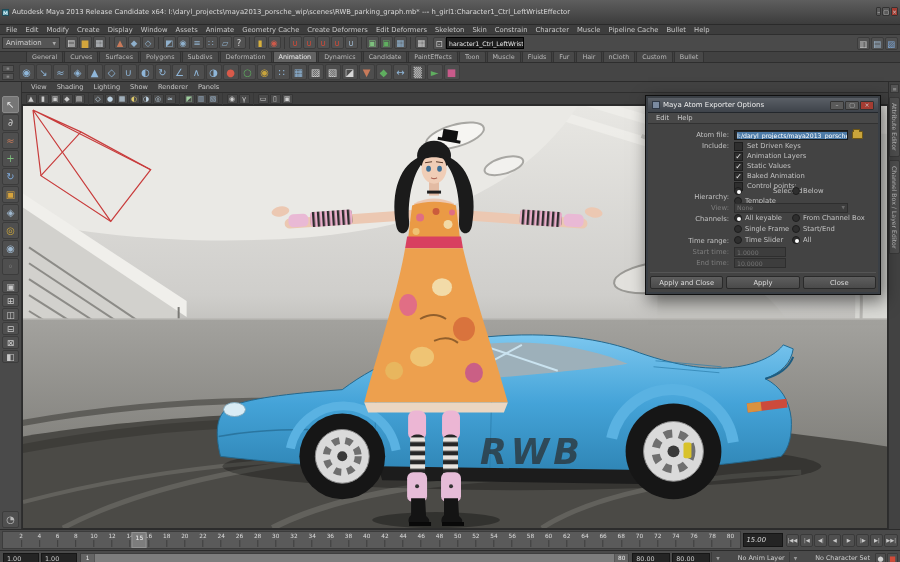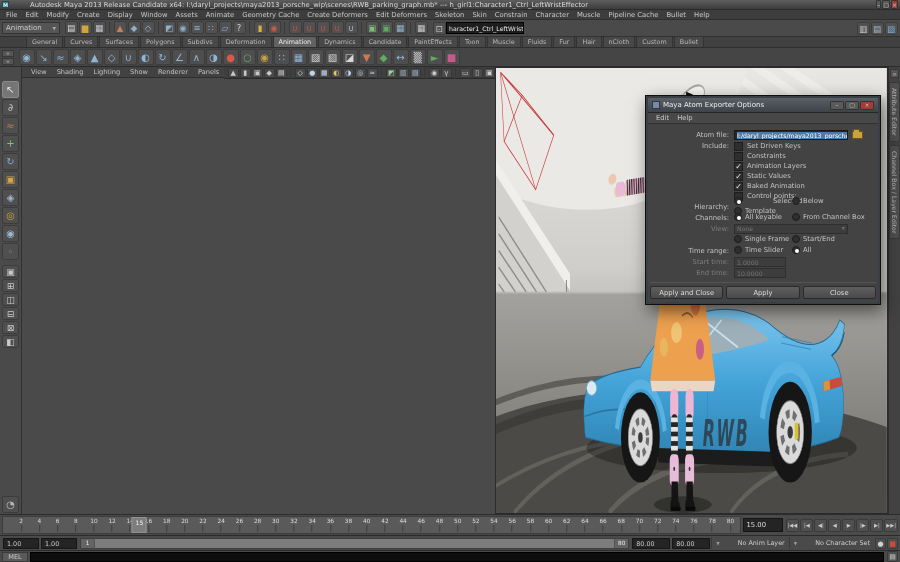--- a/index.html
+++ b/index.html
@@ -1,21 +1,21 @@
 <!DOCTYPE html>
 <html><head>
 <meta charset="utf-8">
 <style>
   html,body{margin:0;padding:0;background:#222;}
   *{box-sizing:border-box;}
   #app{position:relative;width:900px;height:562px;background:#4a4a4a;overflow:hidden;
        font-family:"DejaVu Sans",sans-serif;font-size:7px;color:#cccccc;cursor:default;}
   
   #titlebar{height:10px;display:flex;align-items:center;background:linear-gradient(#5e5e5e,#3c3c3c);
-            border-bottom:1px solid #2a2a2a;padding:4px 2px;gap:21px;}
+            border-bottom:1px solid #2a2a2a;padding:12px 2px;gap:3px;}
   #appicon{width:7px;height:7px;background:#3a7f92;border:1px solid #1e4b58;color:#d8f2f8;
            font-size:5px;line-height:6px;text-align:center;font-weight:bold;}
   #apptitle{flex:1;font-size:6.8px;color:#d8d8d8;white-space:nowrap;overflow:hidden;}
   .wbtn{width:16px;height:8px;background:#5a5a5a;border:1px solid #333;color:#ddd;font-size:6px;
         line-height:6px;text-align:center;margin-left:1px;border-radius:1px;}
   .wbtn.close{background:#a33c32;}
   
   #menubar{height:10px;display:flex;align-items:center;background:#3d3d3d;border-bottom:1px solid #2e2e2e;padding-left:2px;}
   .mitem{padding:0 4px;font-size:6.8px;color:#c8c8c8;white-space:nowrap;}
   
@@ -42,42 +42,42 @@
          border:1px solid #3d3d3d;border-radius:2px;margin:0 .5px;display:inline-block;}
   
   #mainrow{display:flex;height:447px;}
   #toolbox{width:22px;background:#4a4a4a;border-right:1px solid #303030;display:flex;flex-direction:column;align-items:center;padding-top:14px;}
   .tool{width:17px;height:17px;line-height:16px;text-align:center;font-size:10px;background:#4f4f4f;
         border:1px solid #3c3c3c;border-radius:2px;margin-bottom:1px;}
   .tool.active{background:#767676;border-color:#8a8a8a;}
   .layout{width:17px;height:13px;line-height:12px;text-align:center;font-size:9px;background:#4f4f4f;
           border:1px solid #3c3c3c;border-radius:2px;margin-bottom:1px;color:#c9c9c9;}
   #toolbox .spacer{flex:1;}
-  #vcol{flex:1;display:flex;flex-direction:row;min-width:0;}
+  #vcol{flex:1;display:flex;flex-direction:column;min-width:0;}
   #panelmenu{height:11px;display:flex;align-items:center;background:#424242;border-bottom:1px solid #2e2e2e;padding-left:4px;}
   .pmitem{padding:0 5px;font-size:6.6px;color:#c5c5c5;}
   #panelicons{height:12px;display:flex;align-items:center;background:#3f3f3f;border-bottom:1px solid #2a2a2a;padding-left:3px;}
   .picon{width:11px;height:10px;line-height:9px;text-align:center;font-size:7px;background:#4a4a4a;
          border:1px solid #363636;border-radius:1px;margin:0 .5px;display:inline-block;}
   #viewport{flex:1;position:relative;background:#9a9995;border:1px solid #2c2c2c;overflow:hidden;}
   #viewport svg{display:block;width:100%;height:100%;}
   #rightstrip{width:12px;background:#424242;border-left:1px solid #2e2e2e;display:flex;flex-direction:column;align-items:center;padding-top:2px;}
   #rs-toggle{width:9px;height:9px;background:#555;border:1px solid #383838;color:#aaa;font-size:5px;line-height:8px;text-align:center;margin-bottom:4px;}
   .vtab{writing-mode:vertical-rl;background:#4e4e4e;border:1px solid #383838;color:#b5b5b5;
         font-size:6.2px;padding:5px 1px;margin-bottom:3px;border-radius:0 2px 2px 0;white-space:nowrap;}
   
   #timeslider{height:21px;display:flex;align-items:stretch;background:#4a4a4a;border-top:1px solid #2b2b2b;padding:1px 2px;}
   #ruler{flex:1;position:relative;background:#5a5a5a;border:1px solid #3c3c3c;overflow:hidden;}
   .tick{position:absolute;top:1px;bottom:1px;transform:translateX(-50%);display:flex;flex-direction:column;align-items:center;}
   .tnum{font-size:5.8px;color:#dcdcdc;line-height:7px;}
   .tline{width:1px;height:8px;background:#3e3e3e;margin-top:auto;}
   #cmarker{position:absolute;top:0;bottom:0;width:15px;transform:translateX(-50%);background:#7d7d7d;
            border:1px solid #929292;color:#f5f5f5;font-size:6px;text-align:center;line-height:9px;}
   #timefield{width:40px;margin:2px 2px;background:#242424;border:1px solid #151515;color:#ddd;
-             font-size:6.8px;line-height:13px;padding:0 3px;}
+             font-size:6.8px;line-height:13px;padding:0 3px;font-style:italic;}
   #transport{display:flex;align-items:center;}
   .pbtn{min-width:13px;height:13px;background:#4f4f4f;border:1px solid #3a3a3a;border-radius:2px;color:#d8d8d8;
         font-size:5.2px;display:flex;align-items:center;justify-content:center;margin-left:1px;padding:0 1px;white-space:nowrap;}
   
   #rangerow{height:15px;display:flex;align-items:center;background:#4a4a4a;border-top:1px solid #2b2b2b;padding:0 2px;}
   .rfield{width:36px;height:11px;background:#242424;border:1px solid #161616;color:#ccc;font-size:6.4px;
           line-height:10px;padding:0 3px;margin:0 1px;}
   #rangebar{flex:1;height:11px;background:#7d7d7d;border:1px solid #3f3f3f;display:flex;margin:0 2px;}
   .rcap{width:14px;background:#646464;font-size:5.8px;color:#ececec;display:flex;align-items:center;justify-content:center;}
   .rcap.left{border-right:1px solid #555;}
@@ -640,25 +640,20 @@
         <span class="folder"></span>
       </div>
       <div id="cbx-rows">
           <div class="drow cbxrow">
             <span class="dlabel">Include:</span>
             <span class="cbox"></span>
             <span class="cblabel">Set Driven Keys</span>
           </div>
           <div class="drow cbxrow">
             <span class="dlabel"></span>
-            <span class="cbox"></span>
-            <span class="cblabel">Constraints</span>
-          </div>
-          <div class="drow cbxrow">
-            <span class="dlabel"></span>
             <span class="cbox">✓</span>
             <span class="cblabel">Animation Layers</span>
           </div>
           <div class="drow cbxrow">
             <span class="dlabel"></span>
             <span class="cbox">✓</span>
             <span class="cblabel">Static Values</span>
           </div>
           <div class="drow cbxrow">
             <span class="dlabel"></span>
@@ -678,35 +673,35 @@
               <span class="rlabel">Selected</span>
             </span><span class="ritem" style="width: 44px;">
               <span class="rdot"></span>
               <span class="rlabel">Below</span>
             </span><span class="ritem">
               <span class="rdot"></span>
               <span class="rlabel">Template</span>
             </span></span>
       </div>
       <div class="drow">
+        <span class="dlabel dim">View:</span>
+        <span class="ddsel">
+          <span>None</span>
+          <span style="font-size:4.5px;color:#6a6a6a">▼</span>
+        </span>
+      </div>
+      <div class="drow">
         <span class="dlabel">Channels:</span>
         <span id="chan-radios"><span class="ritem" style="width: 58px;">
               <span class="rdot sel"></span>
               <span class="rlabel">All keyable</span>
             </span><span class="ritem">
               <span class="rdot"></span>
               <span class="rlabel">From Channel Box</span>
             </span></span>
-      </div>
-      <div class="drow">
-        <span class="dlabel dim">View:</span>
-        <span class="ddsel">
-          <span>None</span>
-          <span style="font-size:4.5px;color:#6a6a6a">▼</span>
-        </span>
       </div>
       <div class="drow">
         <span class="dlabel"></span>
         <span id="time-radios-2"><span class="ritem" style="width: 58px;">
               <span class="rdot"></span>
               <span class="rlabel">Single Frame</span>
             </span><span class="ritem">
               <span class="rdot"></span>
               <span class="rlabel">Start/End</span>
             </span></span>

